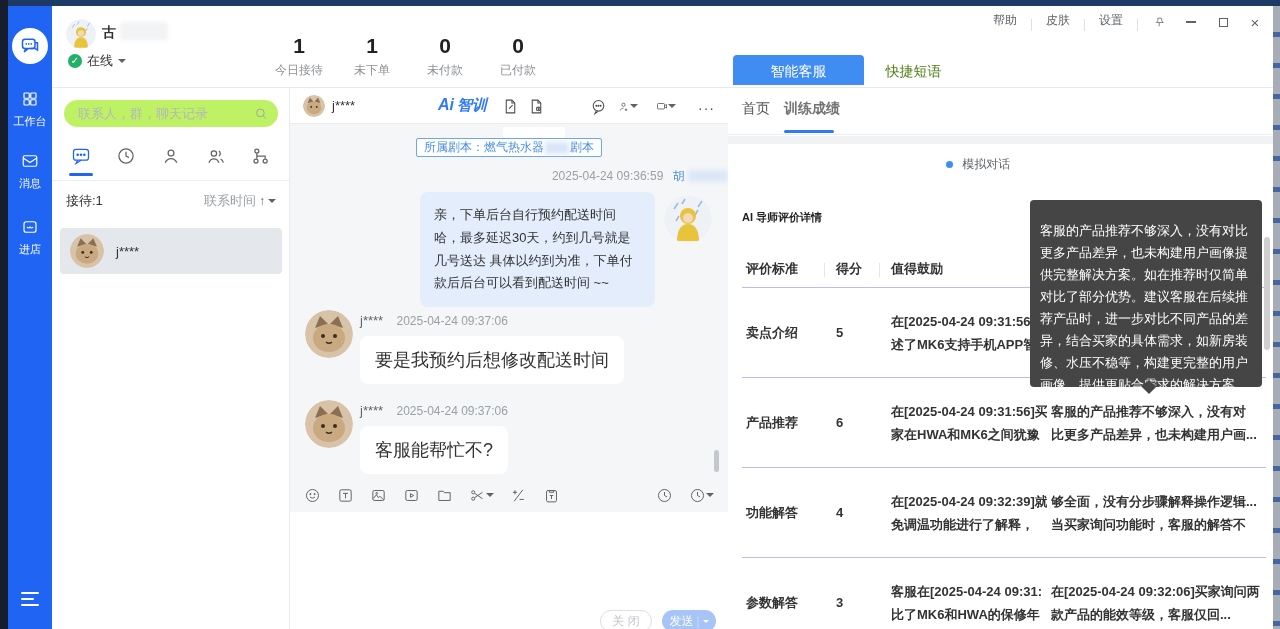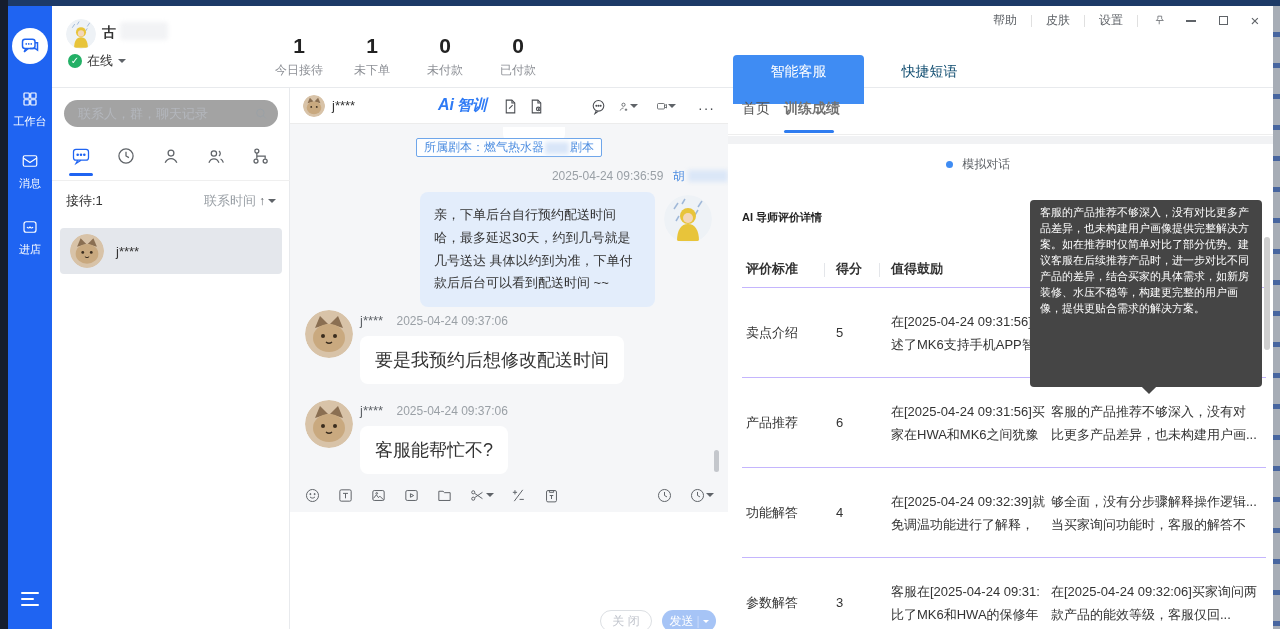--- a/index.html
+++ b/index.html
@@ -26,31 +26,31 @@
   .avatar { border-radius:50%; overflow:hidden; display:block; }
   .hd-name { position:absolute; left:50px; top:18px; font-size:14px; font-weight:bold; color:#333; }
   .hd-name-blur { position:absolute; left:68px; top:16px; width:48px; height:18px; background:#f2f3f5; filter:blur(2px); border-radius:3px;}
   .hd-status { position:absolute; left:16px; top:46px; display:flex; align-items:center; gap:5px; font-size:13px; color:#333; cursor:pointer;}
   .check { width:14px; height:14px; border-radius:50%; background:#23b066; color:#fff; font-size:10px; line-height:14px; text-align:center; }
   .caret { display:inline-block; width:0; height:0; border:4px solid transparent; border-top-color:#5f6368; margin-top:4px; }
   .stat { position:absolute; top:28px; width:80px; text-align:center; }
   .stat .v { font-size:21px; font-weight:bold; color:#222; }
   .stat .l { font-size:12px; color:#8d9096; margin-top:4px; }
   
-  .titlebar { position:absolute; right:14px; top:10px; display:flex; align-items:center; gap:10px; z-index:60; font-size:12px; color:#5f6368; }
+  .titlebar { position:absolute; right:14px; top:10px; display:flex; align-items:flex-end; gap:10px; z-index:60; font-size:12px; color:#5f6368; }
   .tb-link { padding:2px 4px; cursor:pointer; }
   .tb-sep { width:1px; height:12px; background:#e0e0e0; }
   .tb-ic { width:22px; height:18px; display:flex; align-items:center; justify-content:center; cursor:pointer; color:#5f6368;}
   .tb-ic svg { width:13px; height:13px; stroke:#5f6368; fill:none; stroke-width:1.4;}
   .win-min { width:10px; height:2px; background:#5f6368; }
   .win-max { width:9px; height:9px; border:1.3px solid #5f6368; }
   .win-close { font-size:15px; line-height:1; }
   
   .contacts { position:absolute; left:52px; top:88px; width:238px; height:541px; background:#fff; border-right:1px solid #e8eaed; }
-  .search { position:absolute; left:12px; top:12px; width:214px; height:27px; background:#a3a3a3; border-radius:14px;
+  .search { position:absolute; left:12px; top:12px; width:214px; height:27px; background:#bef264; border-radius:14px;
     display:flex; align-items:center; padding:0 10px 0 14px; }
   .search input { flex:1; border:none; background:transparent; outline:none; font-size:13px; color:#333;
     font-family:"Liberation Sans","DejaVu Sans",sans-serif;}
   .search input::placeholder { color:#b3b6bc; }
   .search svg { width:15px; height:15px; stroke:#9aa0a6; fill:none; stroke-width:1.6; }
   .ctabs { position:absolute; left:0; top:52px; width:238px; display:flex; padding:0 16px; justify-content:space-between; }
   .ctab { width:26px; height:32px; display:flex; align-items:center; justify-content:center; color:#5f6368; cursor:pointer; position:relative;}
   .ctab svg { width:20px; height:20px; stroke:currentColor; fill:none; stroke-width:1.5; }
   .ctab.active { color:#1f64f2; }
   .ctab.active::after { content:""; position:absolute; left:1px; bottom:-4px; width:24px; height:3px; border-radius:2px; background:#1f64f2; }
@@ -101,45 +101,45 @@
   .chat-footer { position:absolute; left:0; top:522px; width:438px; height:26px; z-index:6;}
   .btn-close { position:absolute; left:310px; top:0; width:52px; height:22px; border:1px solid #dcdfe3; border-radius:11px;
     background:#fff; color:#c0c4cc; font-size:12px; text-align:center; line-height:20px; cursor:pointer;}
   .btn-send { position:absolute; left:372px; top:0; width:54px; height:22px; border-radius:11px; background:#a6c4f6;
     color:#fff; font-size:12px; display:flex; align-items:center; justify-content:center; gap:3px; cursor:pointer;}
   .btn-send .caret { border-top-color:#fff; margin-top:4px; border-width:3.5px;}
   .send-div { color:#c8dafa; }
   
   .panel { position:absolute; left:728px; top:6px; width:545px; height:623px; background:#fff; }
   .tabs { position:absolute; left:0; top:49px; width:545px; height:33px; border-bottom:1px solid #e8eaed; }
-  .tab { position:absolute; top:0; height:49px; width:131px; text-align:center; line-height:33px; font-size:14px; cursor:pointer;}
+  .tab { position:absolute; top:0; height:30px; width:131px; text-align:center; line-height:33px; font-size:14px; cursor:pointer;}
   .tab.active { left:5px; background:#3f8cf3; color:#fff; border-radius:4px 4px 0 0; }
-  .tab.idle { left:136px; color:#0c4a6e; }
+  .tab.idle { left:120px; color:#4d7c0f; }
   .subnav { position:absolute; left:0; top:82px; width:545px; height:47px; border-bottom:1px solid #eee; }
   .subtab { position:absolute; top:12px; font-size:14px; cursor:pointer; }
   .subtab.home { left:14px; color:#555; }
   .subtab.scores { left:56px; color:#737373; font-weight:bold; }
   .sub-underline { position:absolute; left:56px; top:42px; width:50px; height:3px; background:#2e7cf0; border-radius:2px; }
   .gray-band { position:absolute; left:0; top:130px; width:545px; height:8px; background:#f1f2f4; }
   .legend { position:absolute; left:0; top:150px; width:500px; text-align:center; font-size:12px; color:#5f6368; }
   .legend-dot { display:inline-block; width:7px; height:7px; border-radius:50%; background:#3f8cf3; margin-right:6px; }
   .panel-title { position:absolute; left:14px; top:204px; font-size:11px; font-weight:bold; color:#222; }
   .table { position:absolute; left:14px; top:244px; width:524px; }
   .trow { display:grid; grid-template-columns:90px 55px 160px 219px; border-bottom:1px solid #c4b5fd; }
   .trow.head { height:38px; align-items:center; }
-  .trow.body { height:90px; align-items:center; }
+  .trow.body { height:90px; align-items:center;font-weight:bold; }
   .th { font-size:13px; font-weight:bold; color:#333; padding-left:4px; position:relative;}
   .th + .th::before { content:""; position:absolute; left:-8px; top:3px; width:1px; height:14px; background:#e4e6ea; }
   .td { font-size:13px; color:#333; padding-left:4px; }
   .td.score { }
   .cell-lines { width:146px; overflow:hidden; }
   .cell-lines div { white-space:nowrap; overflow:hidden; line-height:23px; }
   .cell-lines.wide { width:219px; }
   .tooltip { position:absolute; left:302px; top:194px; width:232px; height:187px; background:#454545; border-radius:4px;
-    color:#fff; font-size:11px; line-height:16px; padding:4px 10px; z-index:20; }
+    color:#fff; font-size:13px; line-height:22px; padding:20px 10px; z-index:20; }
   .tooltip::after { content:""; position:absolute; left:114px; bottom:-5px; width:10px; height:10px; background:#454545; transform:rotate(45deg); }
   .panel-scroll { position:absolute; left:536px; top:231px; width:6px; height:113px; background:#cfcfcf; border-radius:3px; z-index:30;}
 </style>
 </head>
 <body>
 
 <div class="screen">
 
   <div class="top-strip"></div>
   <div class="left-strip"></div>

